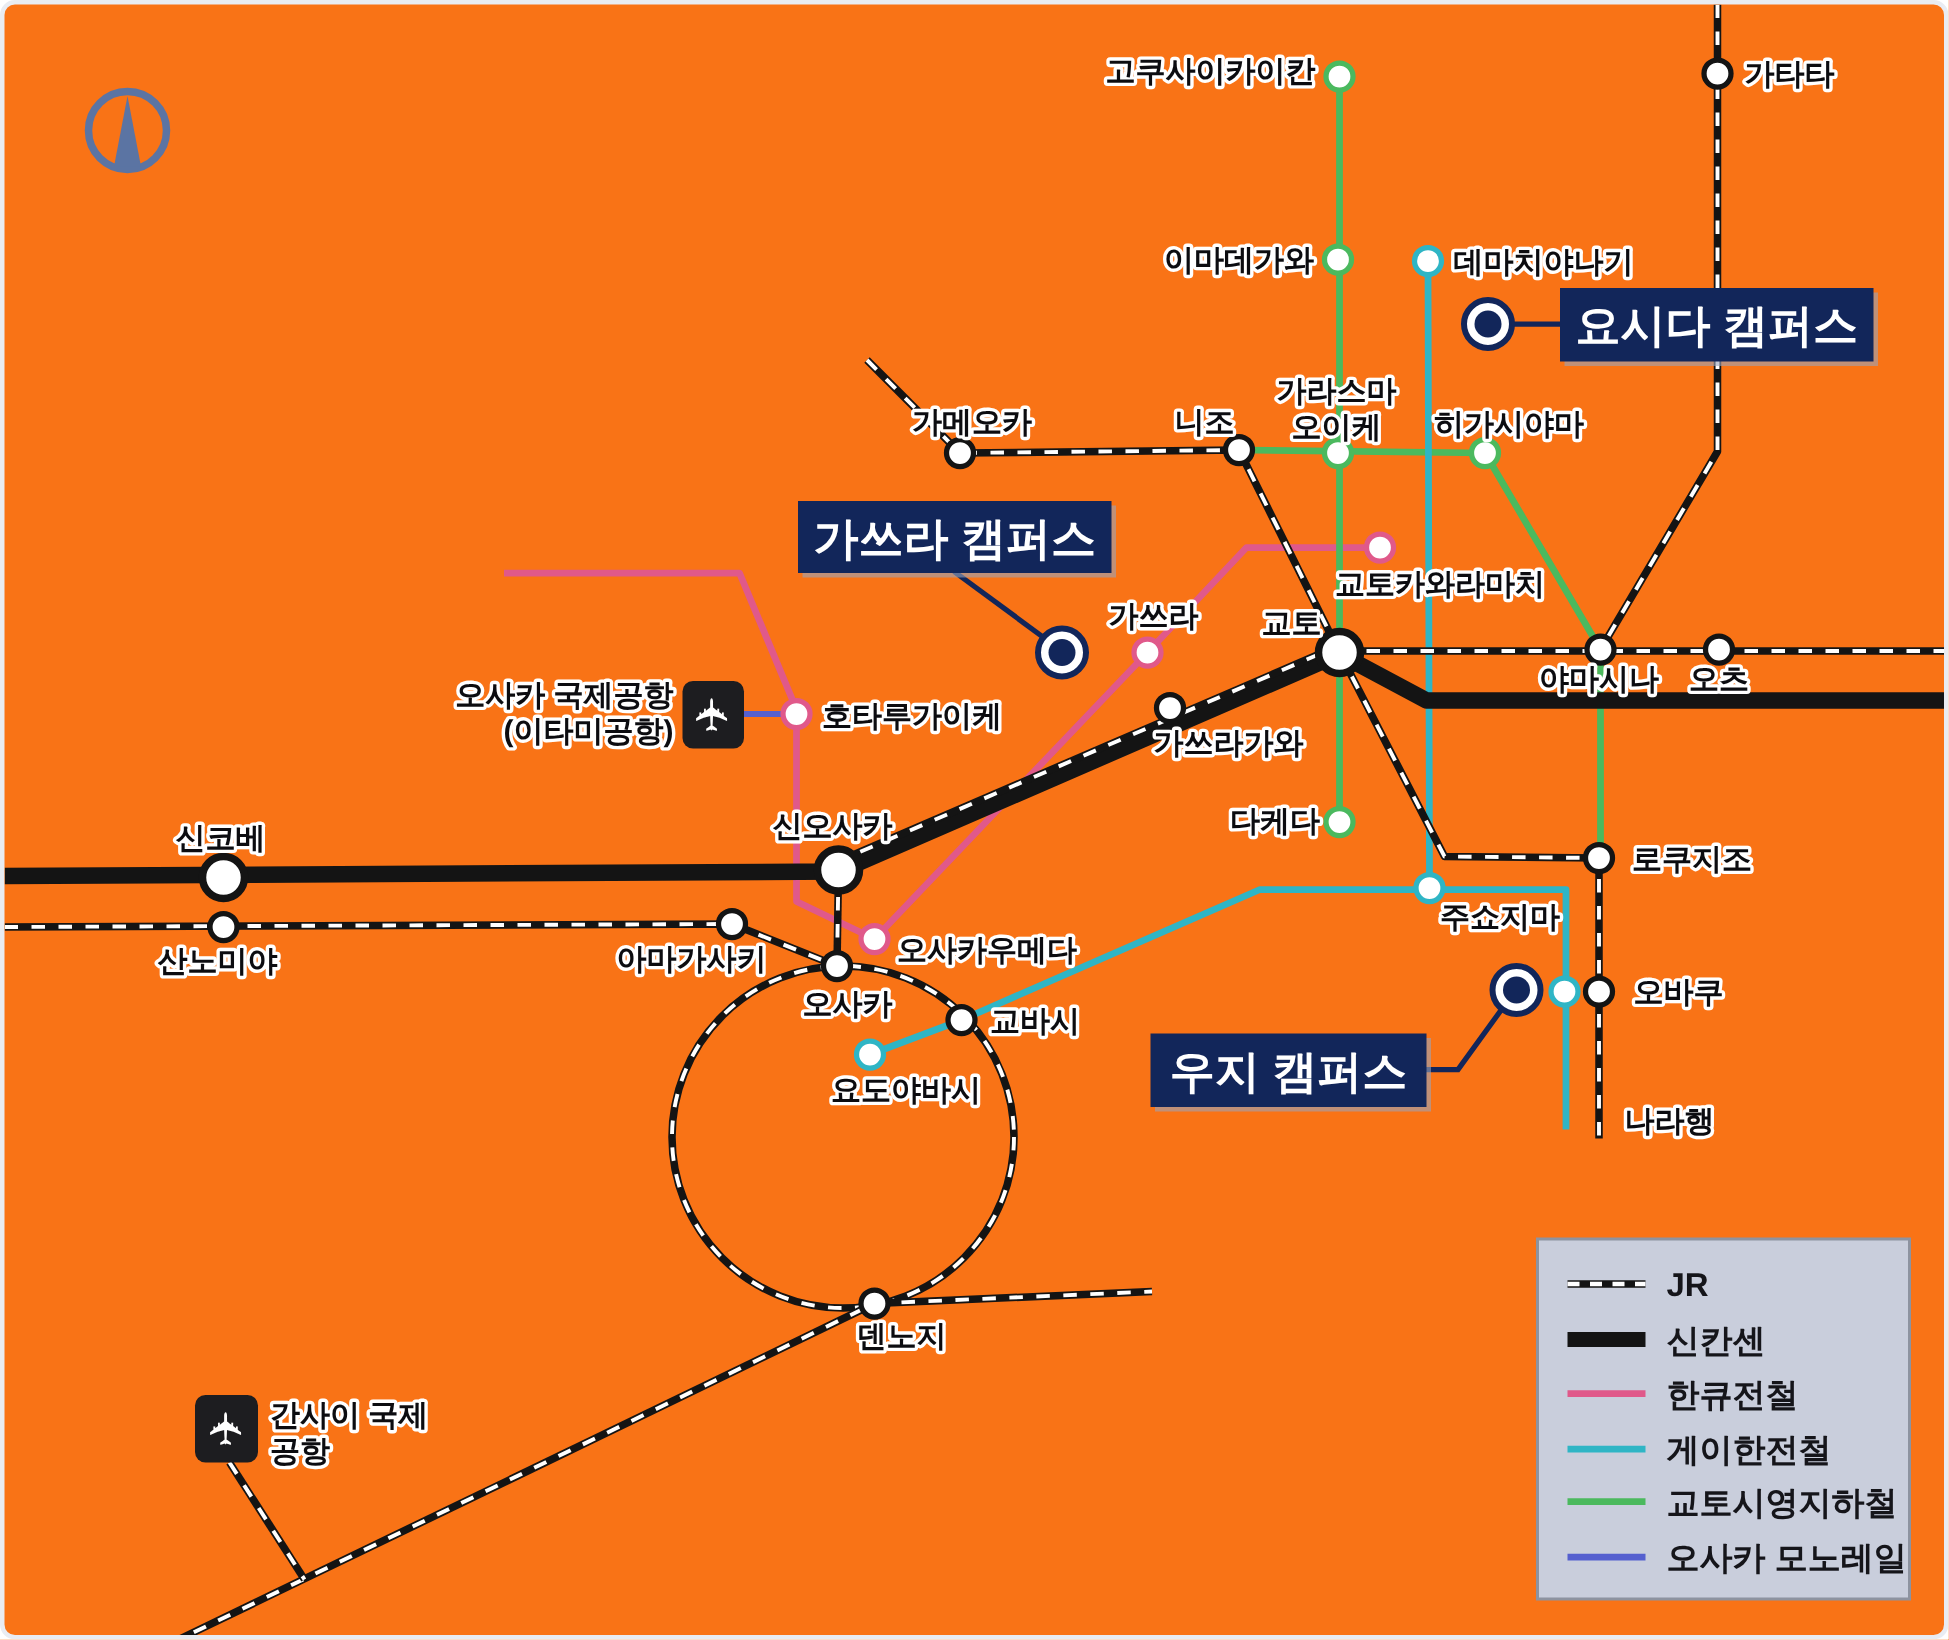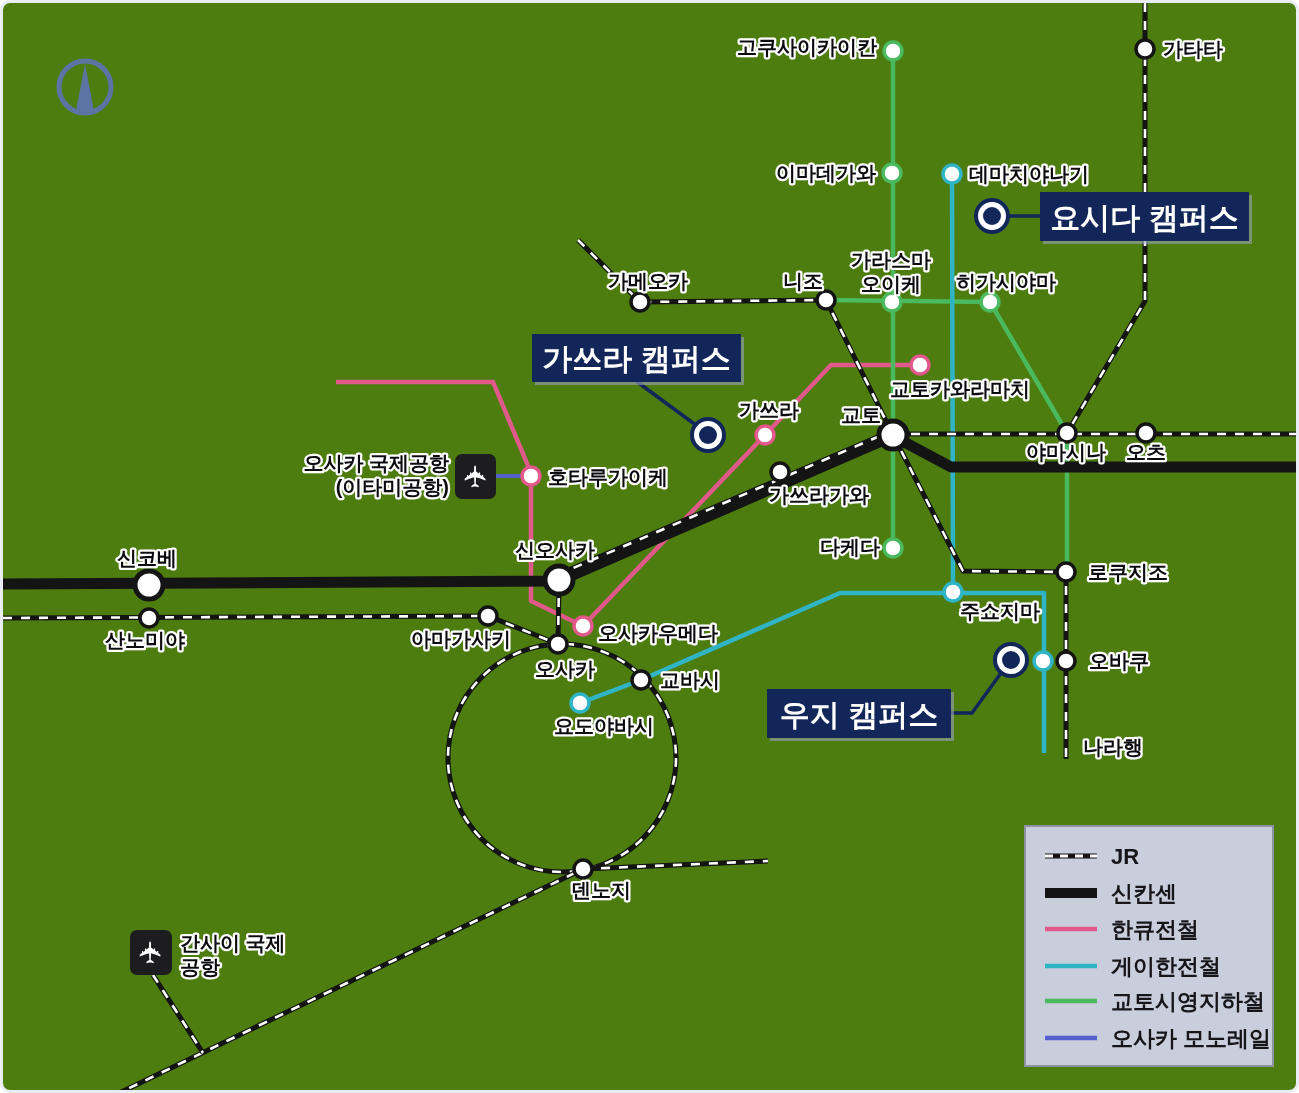--- a/index.html
+++ b/index.html
@@ -2,21 +2,21 @@
 <html><head>
 <meta charset="utf-8">
 <style>
   html,body { margin:0; padding:0; background:#ffffff; }
   .frame {
     width:1299px; height:1093px;
     border-radius:10px;
     box-sizing:border-box;
     border:3px solid #e9ecf2;
     overflow:hidden;
-    background:#4d7c0f;
+    background:#f97316;
   }
   svg { display:block; font-family:"Liberation Sans", sans-serif; }
   .st-label {
     font-weight:700;
     fill:#0c0c10;
     stroke:#ffffff;
     stroke-width:4.5px;
     paint-order:stroke;
     stroke-linejoin:round;
   }

